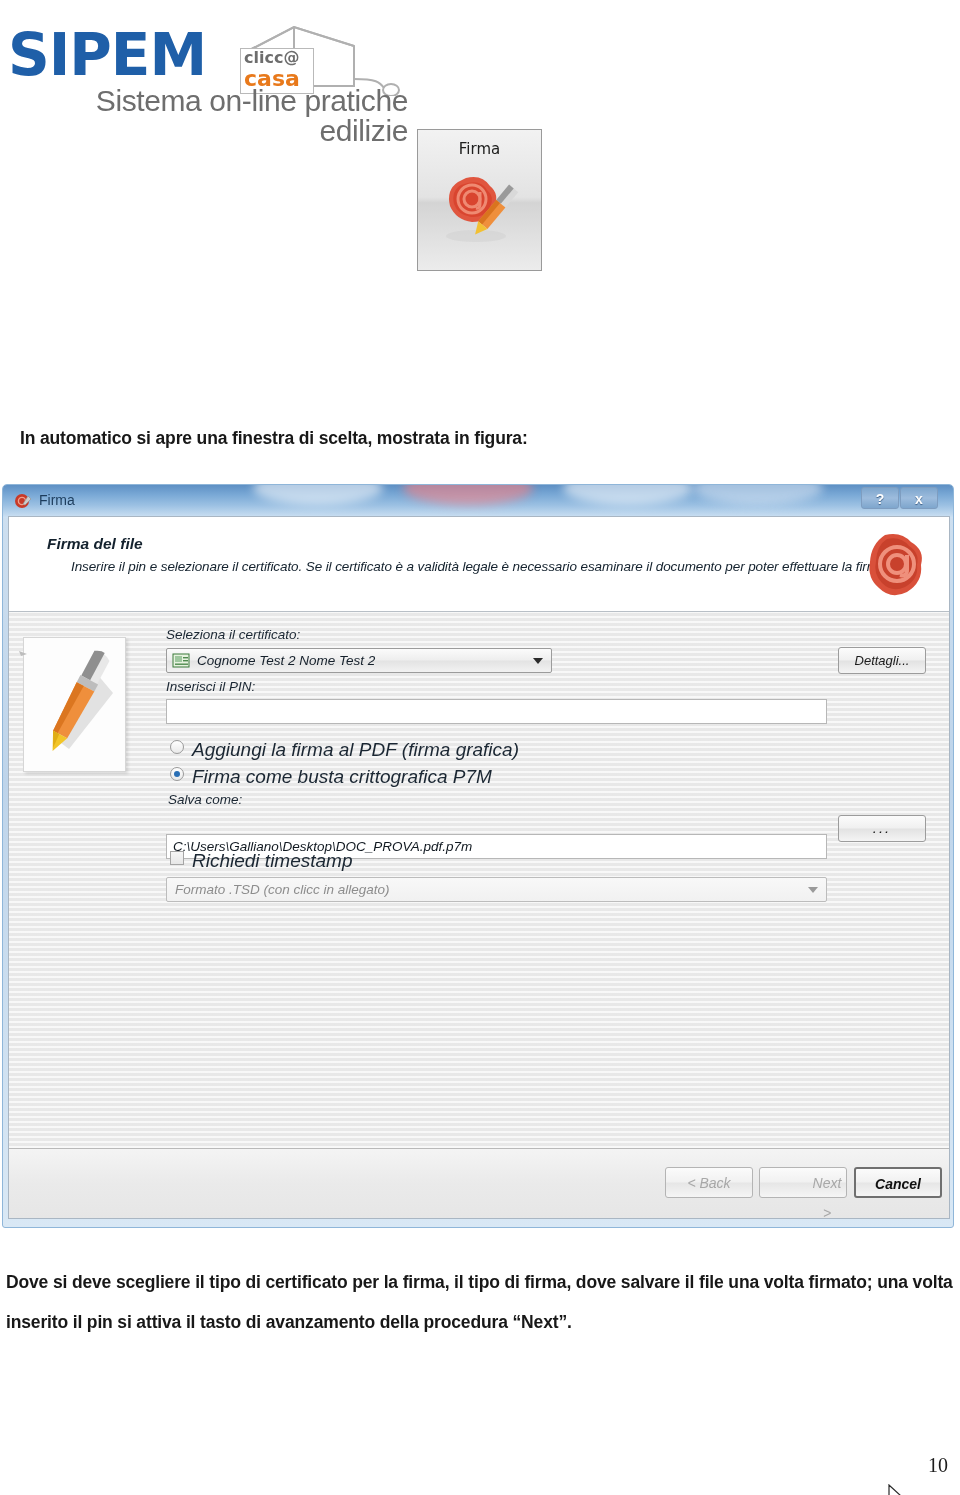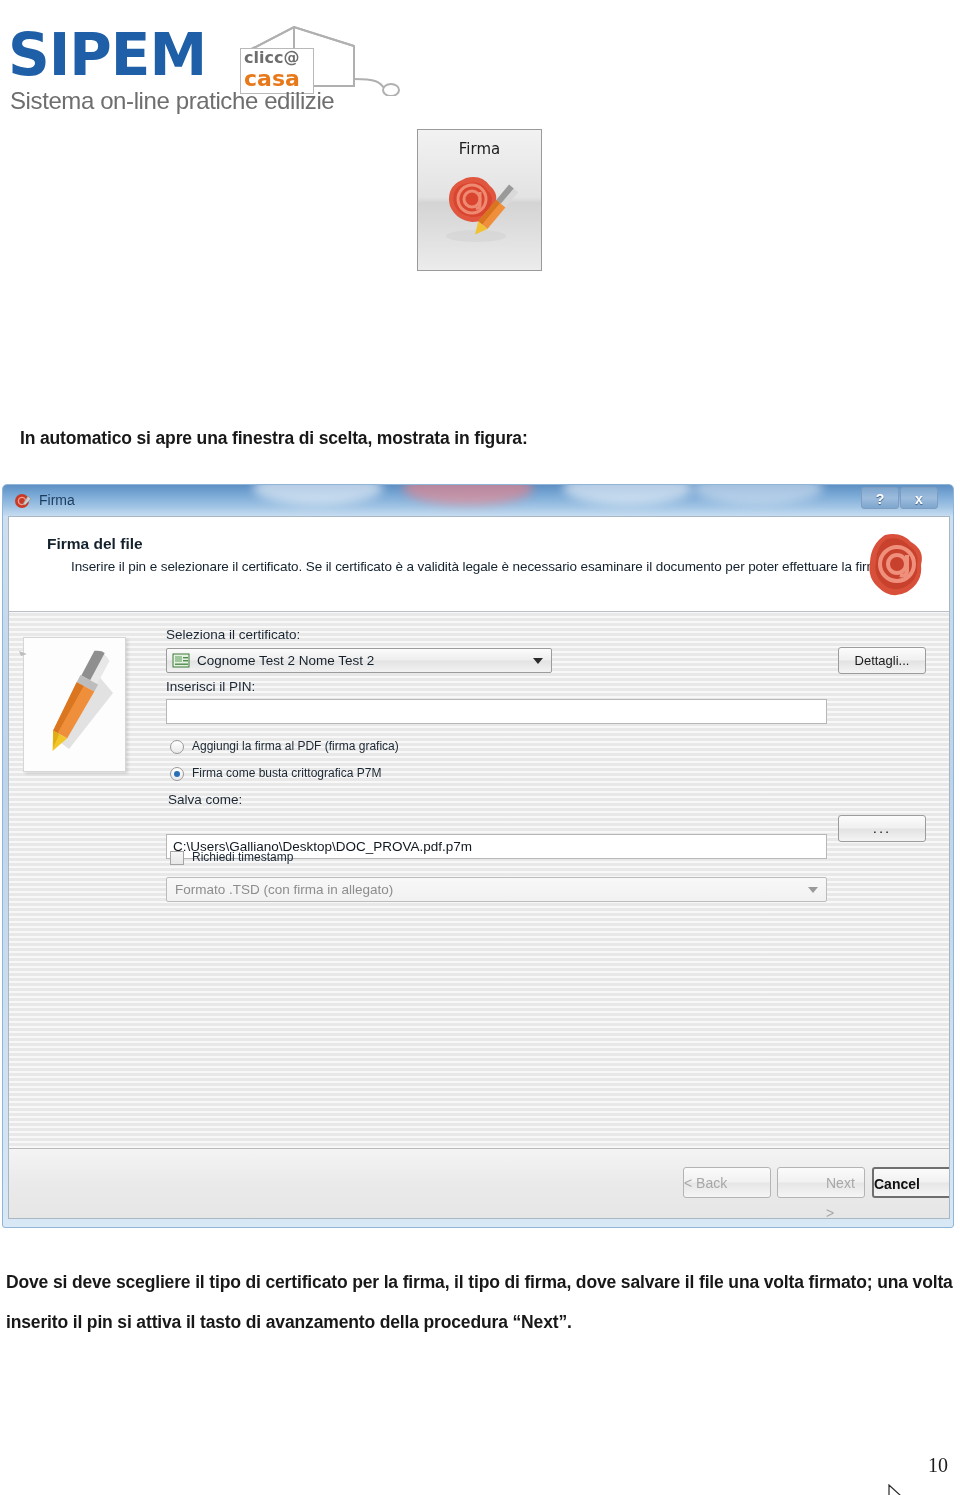--- a/index.html
+++ b/index.html
@@ -70,21 +70,21 @@
     font-weight: bold;
     font-size: 22px;
     color: #E8791B;
     line-height: 24px;
   }
   .logo-tag {
     position: absolute;
     left: 2px;
     top: 62px;
     font-family: "Liberation Sans", sans-serif;
-    font-size: 24px;
+    font-size: 30px;
     color: #6e6e6e;
     letter-spacing: -0.4px;
     line-height: 30px;
   }
 
   
   .firma-thumb {
     position: absolute;
     left: 417px;
     top: 129px;
@@ -210,20 +210,21 @@
   .dlg-client {
     position: absolute;
     left: 5px;
     top: 31px;
     width: 942px;
     height: 703px;
     border: 1px solid #a9b6c3;
     background: #efefef;
     box-sizing: border-box;
     overflow: hidden;
+    font-style: italic;
   }
   
   .streaks {
     position: absolute;
     left: 0; top: 0; right: 0; bottom: 0;
     background:
       repeating-linear-gradient(0deg,
         rgba(255,255,255,0.55) 0px,
         rgba(255,255,255,0.55) 2px,
         rgba(225,225,225,0.5) 2px,
@@ -392,21 +393,21 @@
     left: 3px; top: 3px;
     width: 6px; height: 6px;
     border-radius: 50%;
     background: #2a6fb5;
   }
   .radio-label, .check-label {
     position: absolute;
     left: 22px;
     top: 0px;
     font-family: "Liberation Sans", sans-serif;
-    font-size: 12px;
+    font-size: 19px;
     color: #1b2733;
     white-space: nowrap;
   }
   .check-box {
     position: absolute;
     left: 0; top: 1px;
     width: 14px; height: 14px;
     border: 1px solid #a5a5a5;
     background: linear-gradient(180deg,#f6f6f6,#e7e7e7);
     box-sizing: border-box;
@@ -433,24 +434,23 @@
     position: absolute;
     top: 18px;
     width: 88px;
     height: 31px;
     border: 1px solid #b4b4b4;
     border-radius: 3px;
     background: linear-gradient(180deg,#fbfbfb 0%, #f1f1f1 48%, #e6e6e6 52%, #f5f5f5 100%);
     font-family: "Liberation Sans", sans-serif;
     font-size: 14px;
     color: #a7a7a7;
-    text-align: left;
+    text-align: center;
     line-height: 30px;
     box-sizing: border-box;
-    margin-left: 18px;
   }
   .nav-btn.enabled {
     border: 2px solid #6f6f6f;
     color: #101010;
     font-weight: bold;
   }
   #btn-back  { left: 656px; }
   #btn-next  { left: 750px; padding-left: 48px; }
   #btn-cancel{ left: 845px; }
 
@@ -602,21 +602,21 @@
         </div>
 
         <div class="btn" style="left:672px; top:188px; width:88px; height:27px; line-height:23px; font-size:15px; letter-spacing:2px;">...</div>
 
         <div class="check-row" style="left:4px; top:223px;">
           <div class="check-box"></div>
           <div class="check-label">Richiedi timestamp</div>
         </div>
 
         <div class="combo combo-disabled" style="left:0px; top:250px; width:661px;">
-          <div class="combo-text">Formato .TSD (con firma in allegato)</div>
+          <div class="combo-text">Formato .TSD (con clicc in allegato)</div>
           <div class="combo-arrow dim"></div>
         </div>
 
       </div>
 
       <div class="dlg-footer">
         <div class="nav-btn" id="btn-back">&lt; Back</div>
         <div class="nav-btn" id="btn-next">Next &gt;</div>
         <div class="nav-btn enabled" id="btn-cancel">Cancel</div>
       </div>

